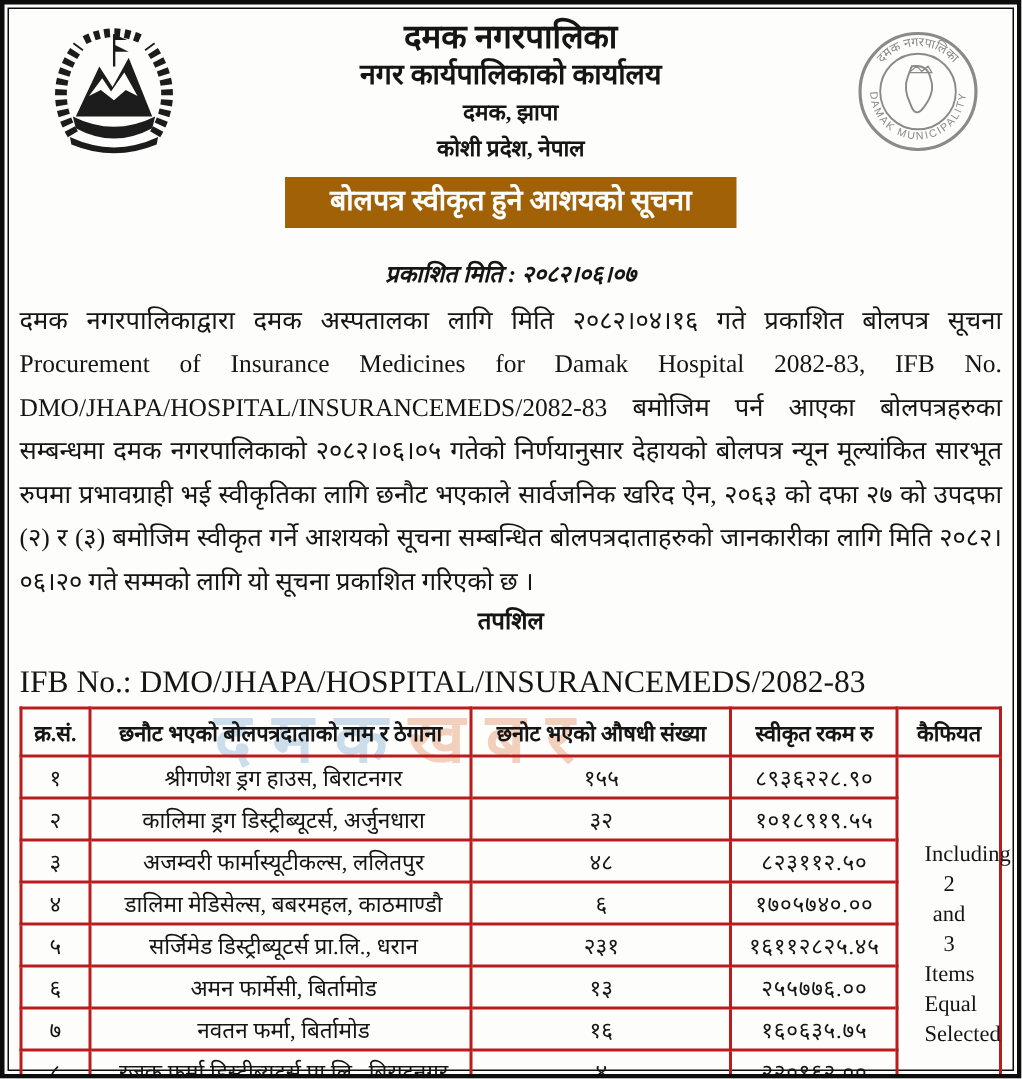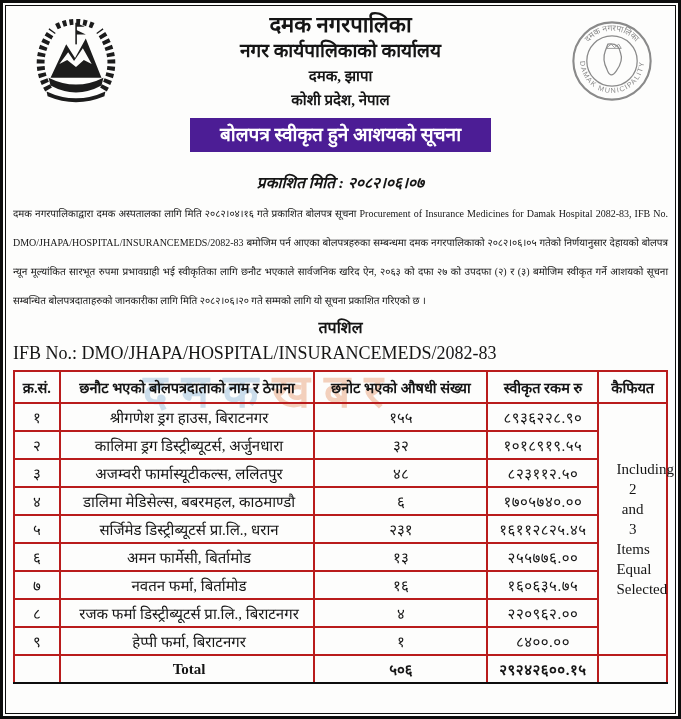--- a/index.html
+++ b/index.html
@@ -21,30 +21,30 @@
   
   .hdr { position: relative; text-align: center; height: 102px; }
   .emblem { position: absolute; left: 14px; top: 2px; width: 98px; height: 98px; }
   .seal { position: absolute; right: 12px; top: 8px; width: 88px; height: 84px; }
   .org-name   { font-size: 22px; font-weight: bold; line-height: 27px; }
   .office-name{ font-size: 19px; font-weight: bold; line-height: 26px; }
   .addr       { font-size: 15px; font-weight: bold; line-height: 24px; }
   
   .banner-wrap { text-align: center; margin-top: 5px; }
   .banner {
-    display: inline-block; background: #4c1d95; color: #ffffff;
+    display: inline-block; background: #a16207; color: #ffffff;
     font-size: 19px; font-weight: bold; padding: 6px 30px; line-height: 22px;
   }
   .pub-date { text-align: center; font-weight: bold; font-style: italic; font-size: 15.5px; margin-top: 19px; }
   
   .body-par {
-    margin-top: 6px; font-size: 10px; line-height: 29px; text-align: justify;
+    margin-top: 6px; font-size: 17px; line-height: 29px; text-align: justify;
   }
   .section-title { text-align: center; font-weight: bold; font-size: 16px; margin-top: 2px; line-height: 22px; }
-  .ifb-line { font-size: 18px; margin-top: 3px; line-height: 22px; }
+  .ifb-line { font-size: 21px; margin-top: 17px; line-height: 22px; }
   
   .tbl-wrap { position: relative; margin-top: 6px; }
   .watermark {
     position: absolute; top: -12px; left: 130px; z-index: 0;
     font-size: 46px; font-weight: bold; letter-spacing: 14px; white-space: nowrap;
     opacity: .45; pointer-events: none;
   }
   .wm-blue   { color: #8fb8d8; }
   .wm-orange { color: #e89a70; }
   

